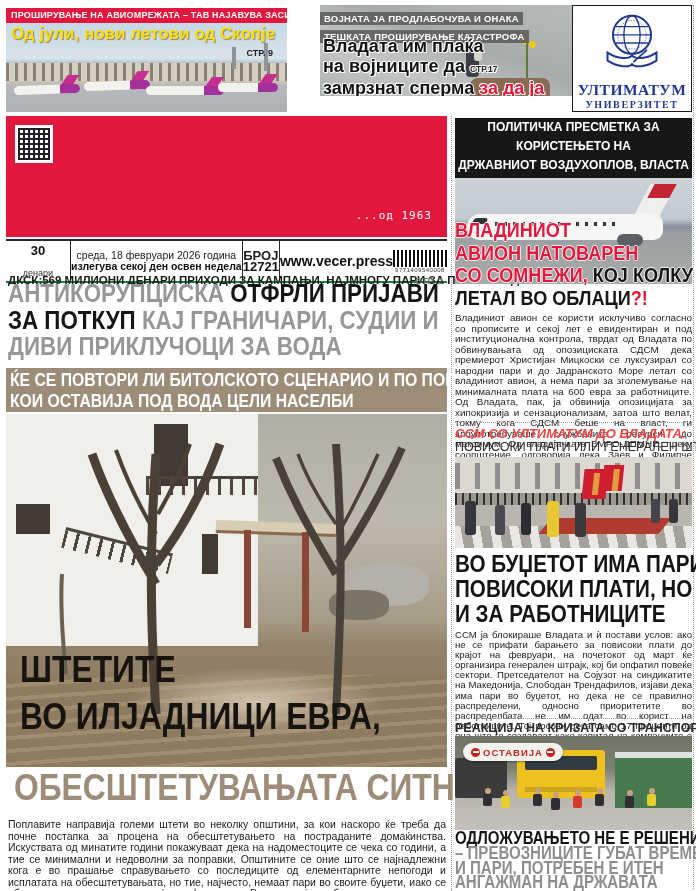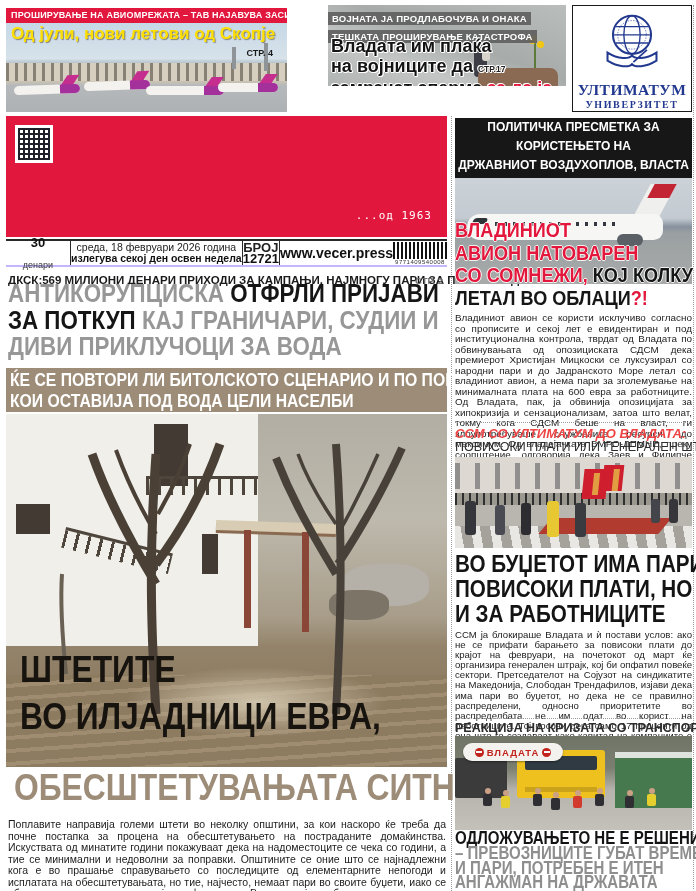--- a/index.html
+++ b/index.html
@@ -14,22 +14,22 @@
   .promo-air .photo{position:absolute;left:0;top:15px;right:0;bottom:0;overflow:hidden;
     background:linear-gradient(180deg,#c6d9e6 0%,#d7e2ea 40%,#aebcc6 46%,#cfc9b9 52%,#c9c2b2 66%,#b6b9bc 70%,#aeb1b4 100%);}
   .terminal{position:absolute;left:0;top:40px;width:281px;height:18px;background:#d6cfbf;
     background-image:repeating-linear-gradient(90deg,rgba(70,64,55,.55) 0 3px,transparent 3px 9px);}
   .tower{position:absolute;width:4px;height:22px;background:#8f9499;top:24px;}
   .wizz{position:absolute;width:66px;height:9px;background:#f4f2ef;border-radius:6px;}
   .wizz::before{content:"";position:absolute;right:4px;top:-9px;width:12px;height:11px;background:#c52e8e;transform:skewX(-35deg);}
   .wizz::after{content:"";position:absolute;right:0;top:0;width:20px;height:9px;background:#a4319b;border-radius:0 6px 6px 0;}
   .promo-air .yellow{position:absolute;left:5px;top:17px;color:#ffdf00;font-weight:bold;font-size:17px;line-height:18px;text-shadow:1px 1px 1px rgba(60,40,0,.5);}
   .promo-air .pg{position:absolute;right:14px;top:40px;color:#1a1a1a;font-size:9px;font-weight:bold;}
-  .promo-ukr{left:328px;top:5px;width:238px;height:81px;overflow:hidden;
-    background:linear-gradient(200deg,#b9bdbb 0%,#a7acab 45%,#c3c6c4 70%,#b0b4b2 100%);}
+  .promo-ukr{left:320px;top:5px;width:238px;height:91px;overflow:hidden;
+    background:linear-gradient(200deg,#b9bdbb 0%,#a7acab 45%,#c3c6c4 70%,#b0b4b2 100%);padding-left:40px;}
   .promo-ukr .kick{position:absolute;left:0;top:3px;}
   .promo-ukr .kick span{display:inline-block;background:rgba(96,96,96,.92);color:#fff;font-size:9.5px;font-weight:bold;line-height:13px;padding:0 4px;letter-spacing:.2px;}
   .promo-ukr .hl{position:absolute;left:3px;top:32px;font-weight:bold;font-size:18px;line-height:19.5px;color:#141414;
     text-shadow:-1px 0 #fff,1px 0 #fff,0 -1px #fff,0 1px #fff,1px 1px #fff,-1px -1px #fff;}
   .promo-ukr .red{color:#e3173c;}
   .promo-ukr .pg{font-size:8.5px;color:#222;}
   .fig{position:absolute;border-radius:3px;}
   .fig::before{content:"";position:absolute;left:50%;top:-6px;width:6px;height:6px;margin-left:-3px;border-radius:50%;background:#c9a astonishing;}
   .sun{position:absolute;width:9px;height:9px;border-radius:50%;background:#f2c713;}
   .stem{position:absolute;width:2px;background:#5c7a3a;}
@@ -37,21 +37,21 @@
   .univ .n1{color:#23398f;font-family:"Liberation Serif",serif;font-weight:bold;font-size:15.5px;letter-spacing:.5px;margin-top:1px;}
   .univ .n2{color:#23398f;font-family:"Liberation Serif",serif;font-weight:bold;font-size:10px;letter-spacing:1.6px;}
   
   .masthead{left:6px;top:116px;width:441px;height:121px;background:#e2173d;}
   .qr{position:absolute;left:9px;top:9px;width:38px;height:38px;background:#fff;padding:0;}
   .qr i{position:absolute;left:3px;top:3px;right:3px;bottom:3px;display:block;
     background-image:linear-gradient(90deg,#20202a 2px,transparent 2px),linear-gradient(#20202a 2px,transparent 2px);
     background-size:5px 5px;background-color:#fff;}
   .logo{position:absolute;left:62px;top:114px;color:#fff;font-family:"DejaVu Sans",sans-serif;font-weight:bold;font-size:110px;line-height:110px;letter-spacing:-5px;}
   .since{position:absolute;right:15px;bottom:15px;color:#fff;font-family:"DejaVu Sans Mono",monospace;font-size:11px;letter-spacing:1px;}
-  .datebar{left:6px;top:239px;width:441px;height:28px;border-top:2px solid #2a2a2a;border-bottom:2px solid #c4b5fd;box-sizing:border-box;display:flex;align-items:center;}
+  .datebar{left:6px;top:239px;width:441px;height:44px;border-top:2px solid #2a2a2a;border-bottom:2px solid #15803d;box-sizing:border-box;display:flex;align-items:center;}
   .datebar .cell{height:100%;display:flex;flex-direction:column;justify-content:center;align-items:center;}
   .datebar .c1{width:92px;}
   .datebar .c2{width:184px;border-left:1px solid #2a2a2a;border-right:1px solid #2a2a2a;}
   .datebar .c3{width:52px;border-right:1px solid #2a2a2a;}
   .datebar .c4{flex:1;}
   .price-a{font-size:13px;font-weight:bold;color:#111;line-height:12px;}
   .price-u{font-size:9px;color:#333;line-height:9px;margin-top:12px;}
   .date1{font-size:10.5px;color:#222;line-height:11px;white-space:nowrap;}
   .date2{font-size:10.5px;font-weight:bold;color:#111;line-height:11px;white-space:nowrap;}
   .issue-l{font-size:13px;color:#222;line-height:11px;font-weight:bold;}
@@ -144,21 +144,21 @@
       <div class="tower" style="left:226px;"></div>
       <div class="tower" style="left:258px;height:28px;top:20px;"></div>
       <div class="wizz" style="left:8px;top:62px;transform:rotate(-2deg);"></div>
       <div class="wizz" style="left:78px;top:58px;transform:rotate(-2deg);"></div>
       <div class="wizz" style="left:140px;top:63px;width:78px;"></div>
       <div class="wizz" style="left:212px;top:60px;width:60px;"></div>
     </div>
     <div class="yellow">
       <span>Од јули, нови летови од Скопје</span><br>
     </div>
-    <div class="pg">СТР. 4</div>
+    <div class="pg">СТР. 9</div>
   </div>
 
   <div class="abs promo-ukr">
     <div class="fig" style="left:146px;top:38px;width:13px;height:34px;background:#3d3d46;border-radius:4px;"></div>
     <div class="fig" style="left:154px;top:44px;width:8px;height:12px;background:#d8d4cc;"></div>
     <div class="stem" style="left:206px;top:38px;height:50px;"></div>
     <div class="sun" style="left:200px;top:30px;"></div>
     <div class="sun" style="left:209px;top:36px;width:7px;height:7px;"></div>
     <div class="junk" style="left:150px;bottom:0;width:80px;height:18px;background:#8a6a52;border-radius:8px 8px 0 0;"></div>
     <div class="kick">
@@ -328,21 +328,21 @@
     <div class="vest dark" style="left:28px;top:58px;"></div>
     <div class="vest" style="left:46px;top:60px;"></div>
     <div class="vest dark" style="left:78px;top:58px;"></div>
     <div class="vest dark" style="left:96px;top:62px;"></div>
     <div class="vest" style="left:118px;top:60px;background:#d23a2e;"></div>
     <div class="vest dark" style="left:140px;top:58px;"></div>
     <div class="vest dark" style="left:170px;top:60px;"></div>
     <div class="vest" style="left:192px;top:58px;"></div>
     <div class="banner">
       <span class="noentry"></span>
-      <span class="txt">ВЛАДАТА</span>
+      <span class="txt">ОСТАВИЈА</span>
       <span class="noentry"></span>
     </div>
   </div>
   <div class="abs tr-big1"><span class="cn">ОДЛОЖУВАЊЕТО НЕ Е РЕШЕНИЕ</span></div>
   <div class="abs tr-big2">
     <span class="cn">– ПРЕВОЗНИЦИТЕ ГУБАТ ВРЕМЕ</span><br>
     <span class="cn">И ПАРИ, ПОТРЕБЕН Е ИТЕН</span><br>
     <span class="cn">АНГАЖМАН НА ДРЖАВАТА</span>
     
   </div>

